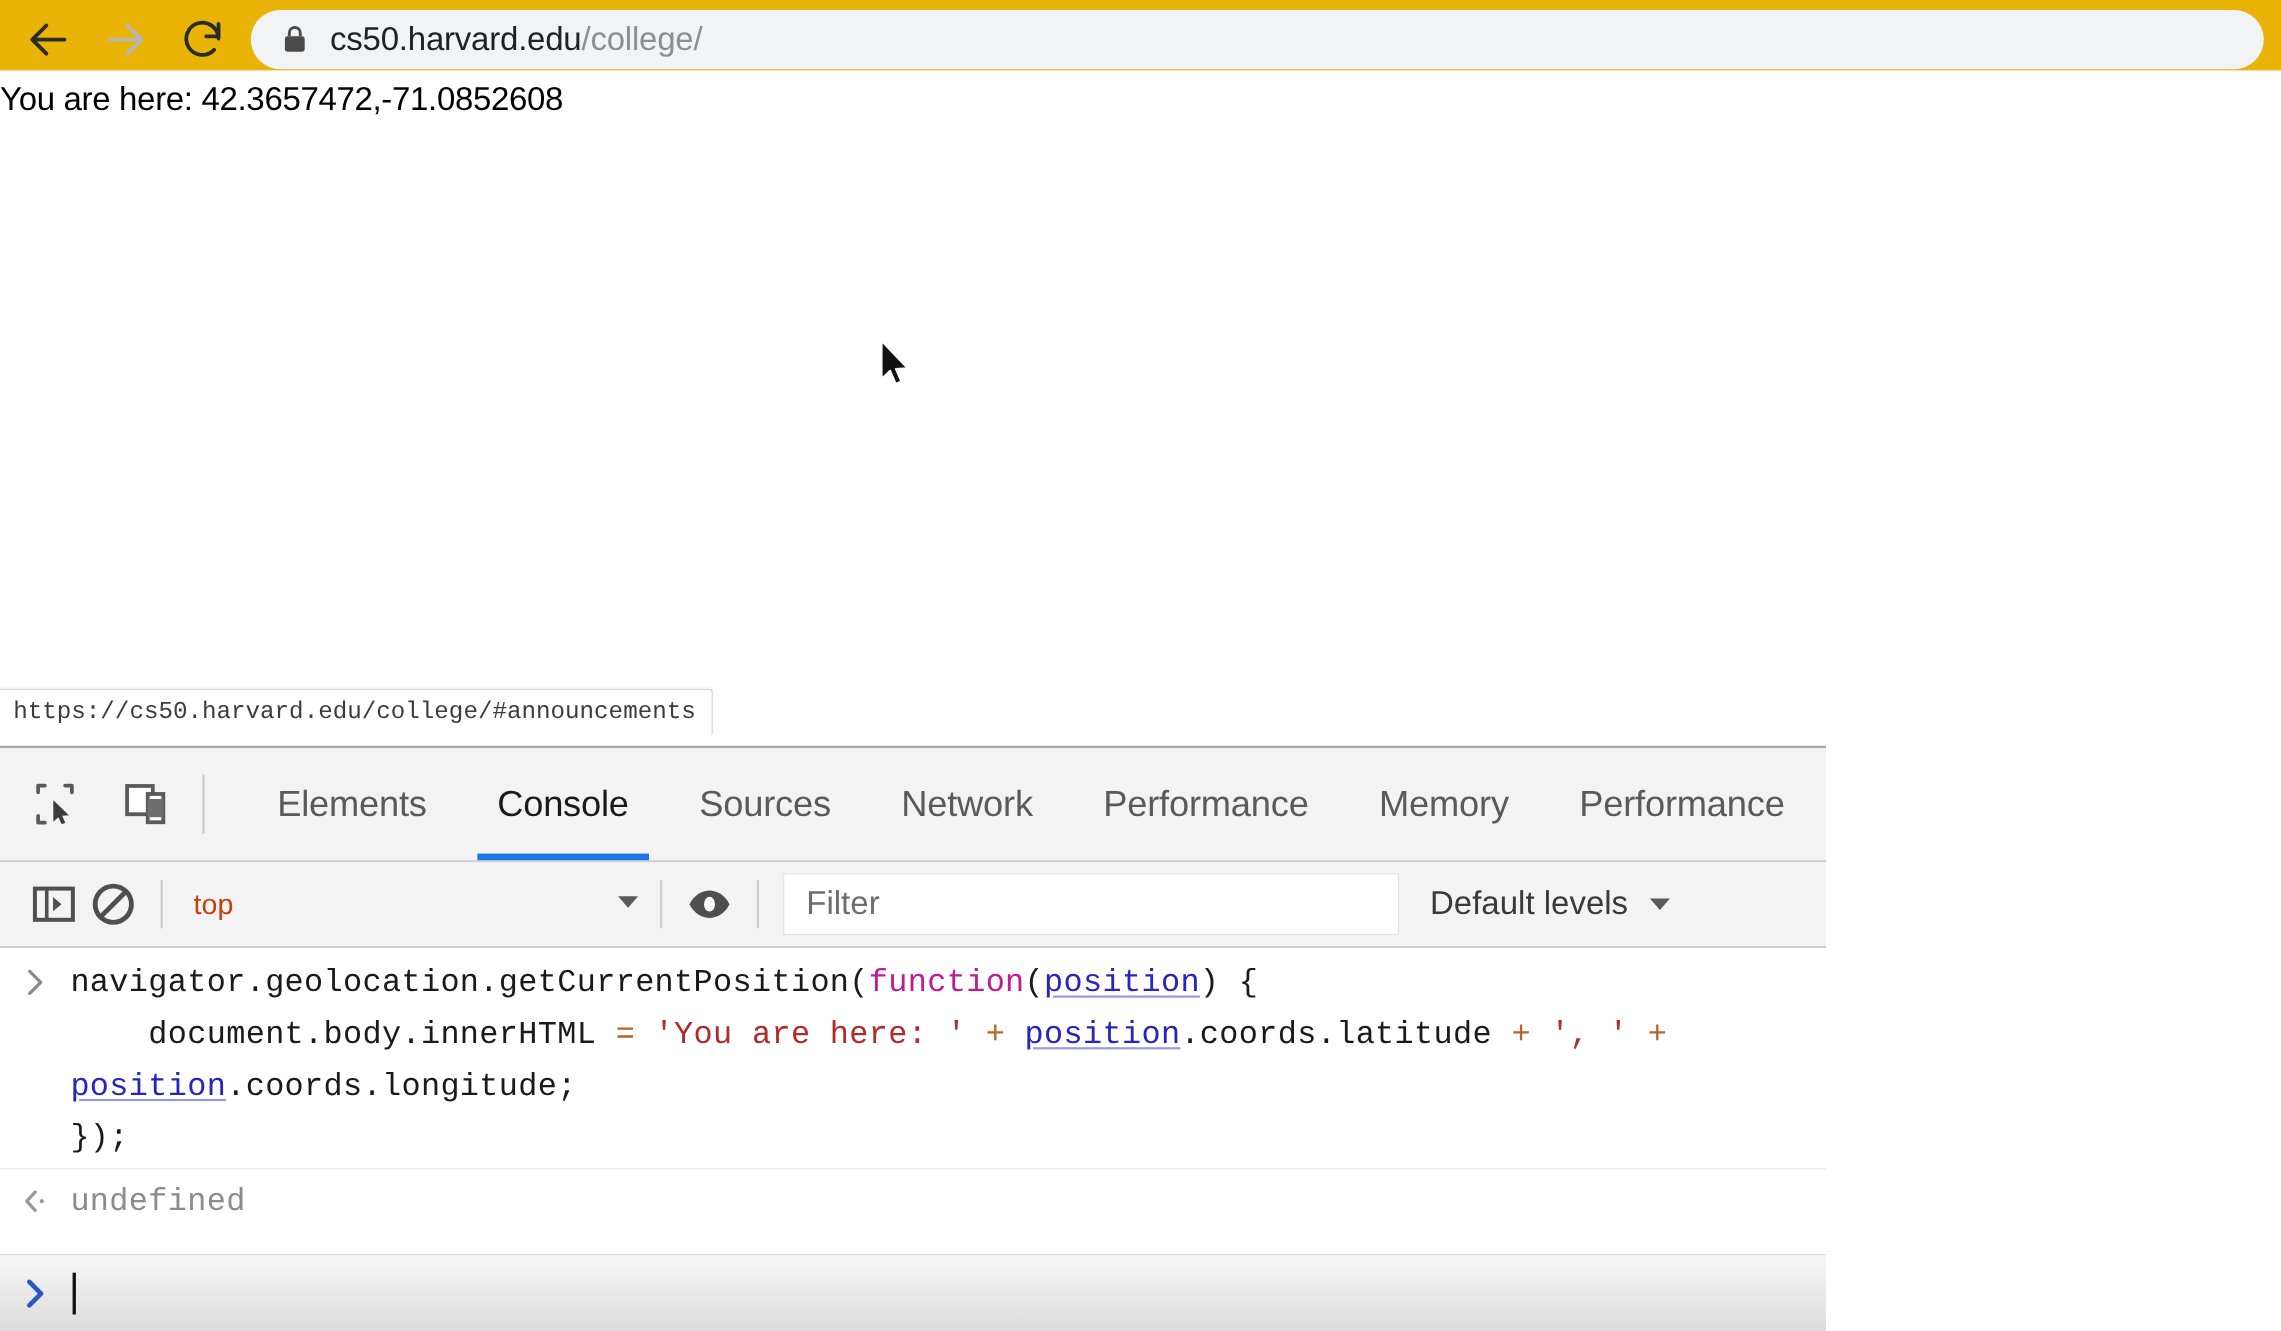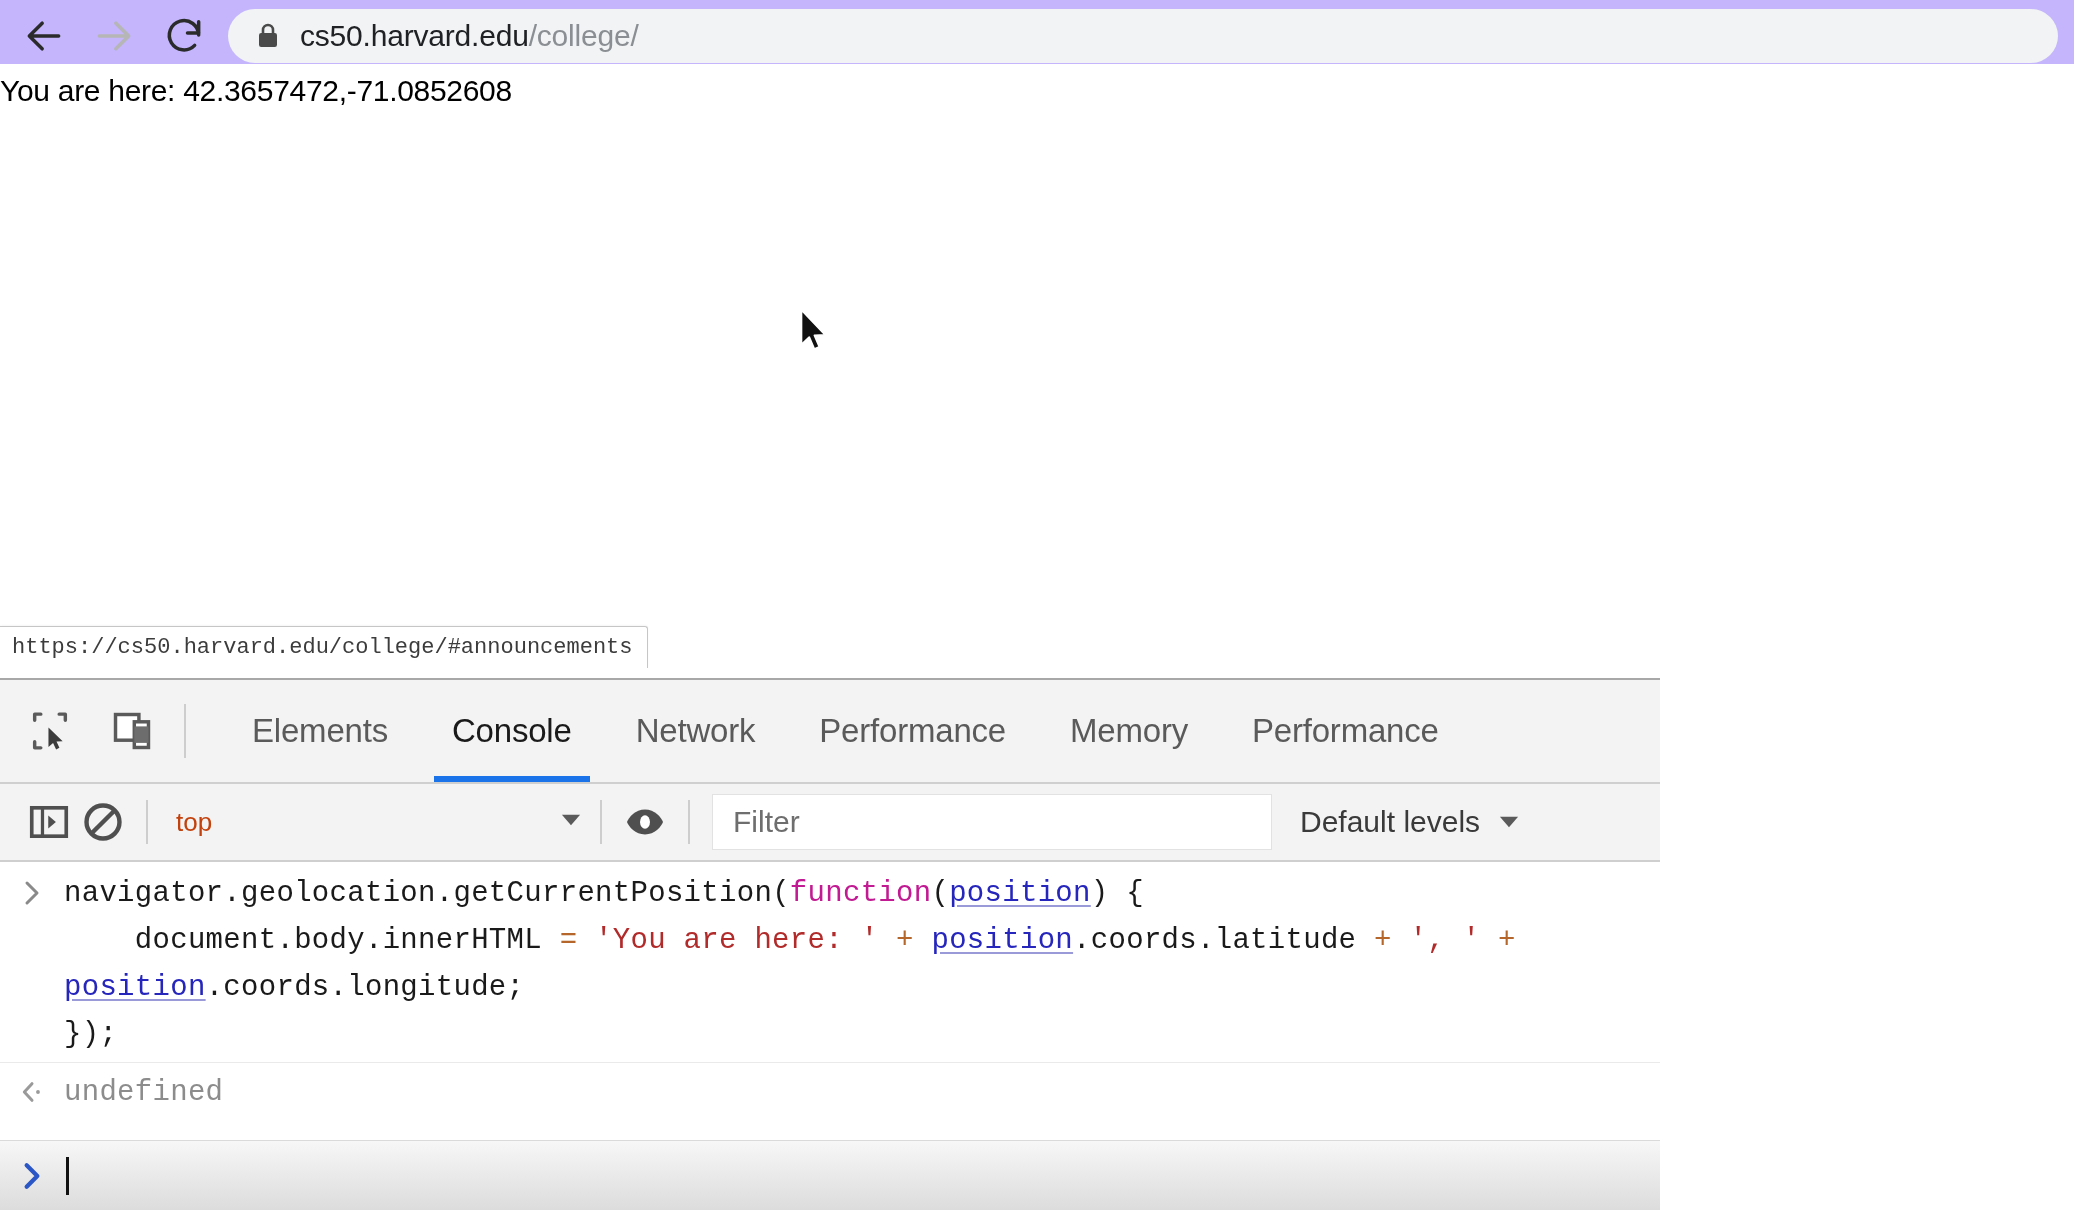--- a/index.html
+++ b/index.html
@@ -14,21 +14,21 @@
     font-family: "Liberation Sans", sans-serif;
     -webkit-font-smoothing: antialiased;
   }
 
   
   .browser-chrome {
     position: absolute;
     left: 0; top: 0;
     width: 2074px;
     height: 81px;
-    background: #c4b5fd;
+    background: #eab308;
     border-bottom: 2px solid #b9b9b9;
     box-sizing: border-box;
   }
   .nav-buttons {
     position: absolute;
     left: 0; top: 0;
     height: 72px;
     display: flex;
     align-items: center;
     padding-left: 18px;
@@ -375,20 +375,23 @@
     </div>
     <div class="dt-sep"></div>
     <div class="dt-tabs">
       <div class="dt-tab">
           <span>Elements</span>
         </div>
       <div class="dt-tab active">
           <span>Console</span>
         </div>
       <div class="dt-tab">
+          <span>Sources</span>
+        </div>
+      <div class="dt-tab">
           <span>Network</span>
         </div>
       <div class="dt-tab">
           <span>Performance</span>
         </div>
       <div class="dt-tab">
           <span>Memory</span>
         </div>
       <div class="dt-tab">
           <span>Performance</span>

